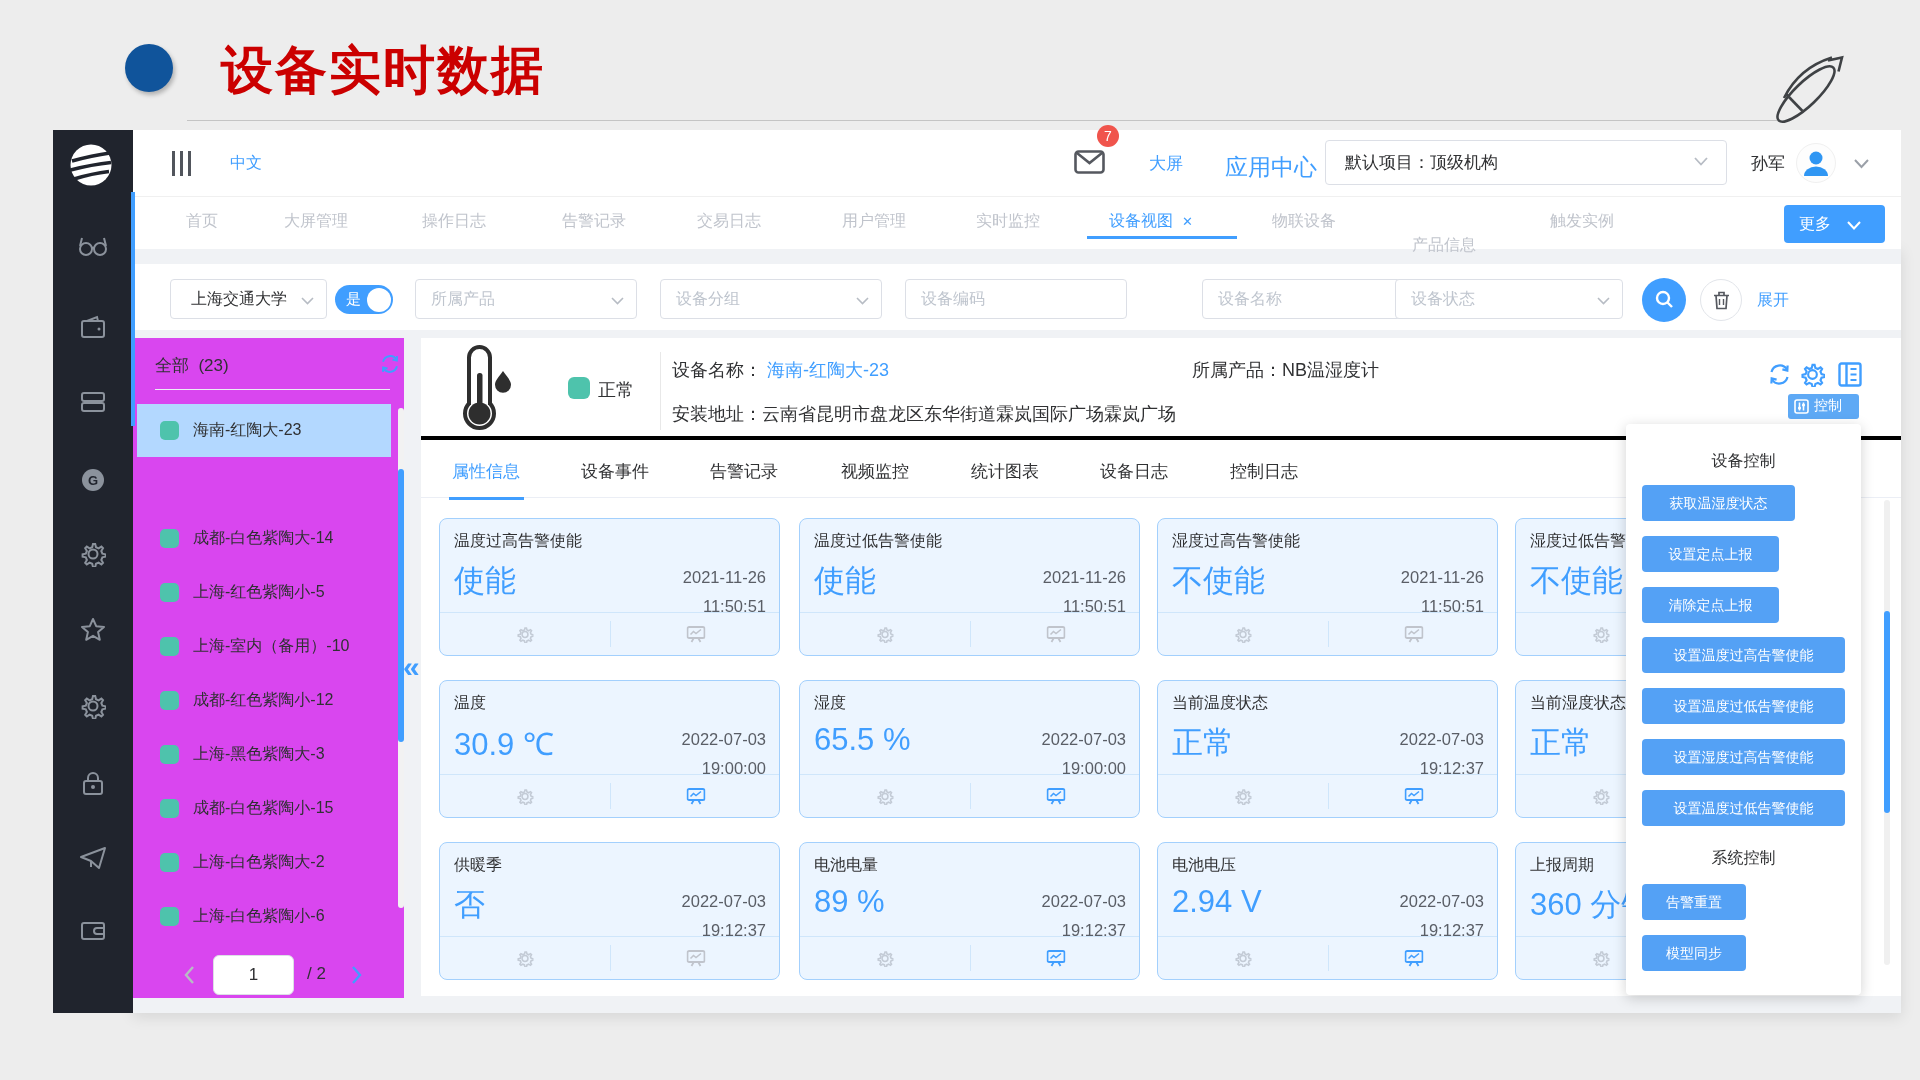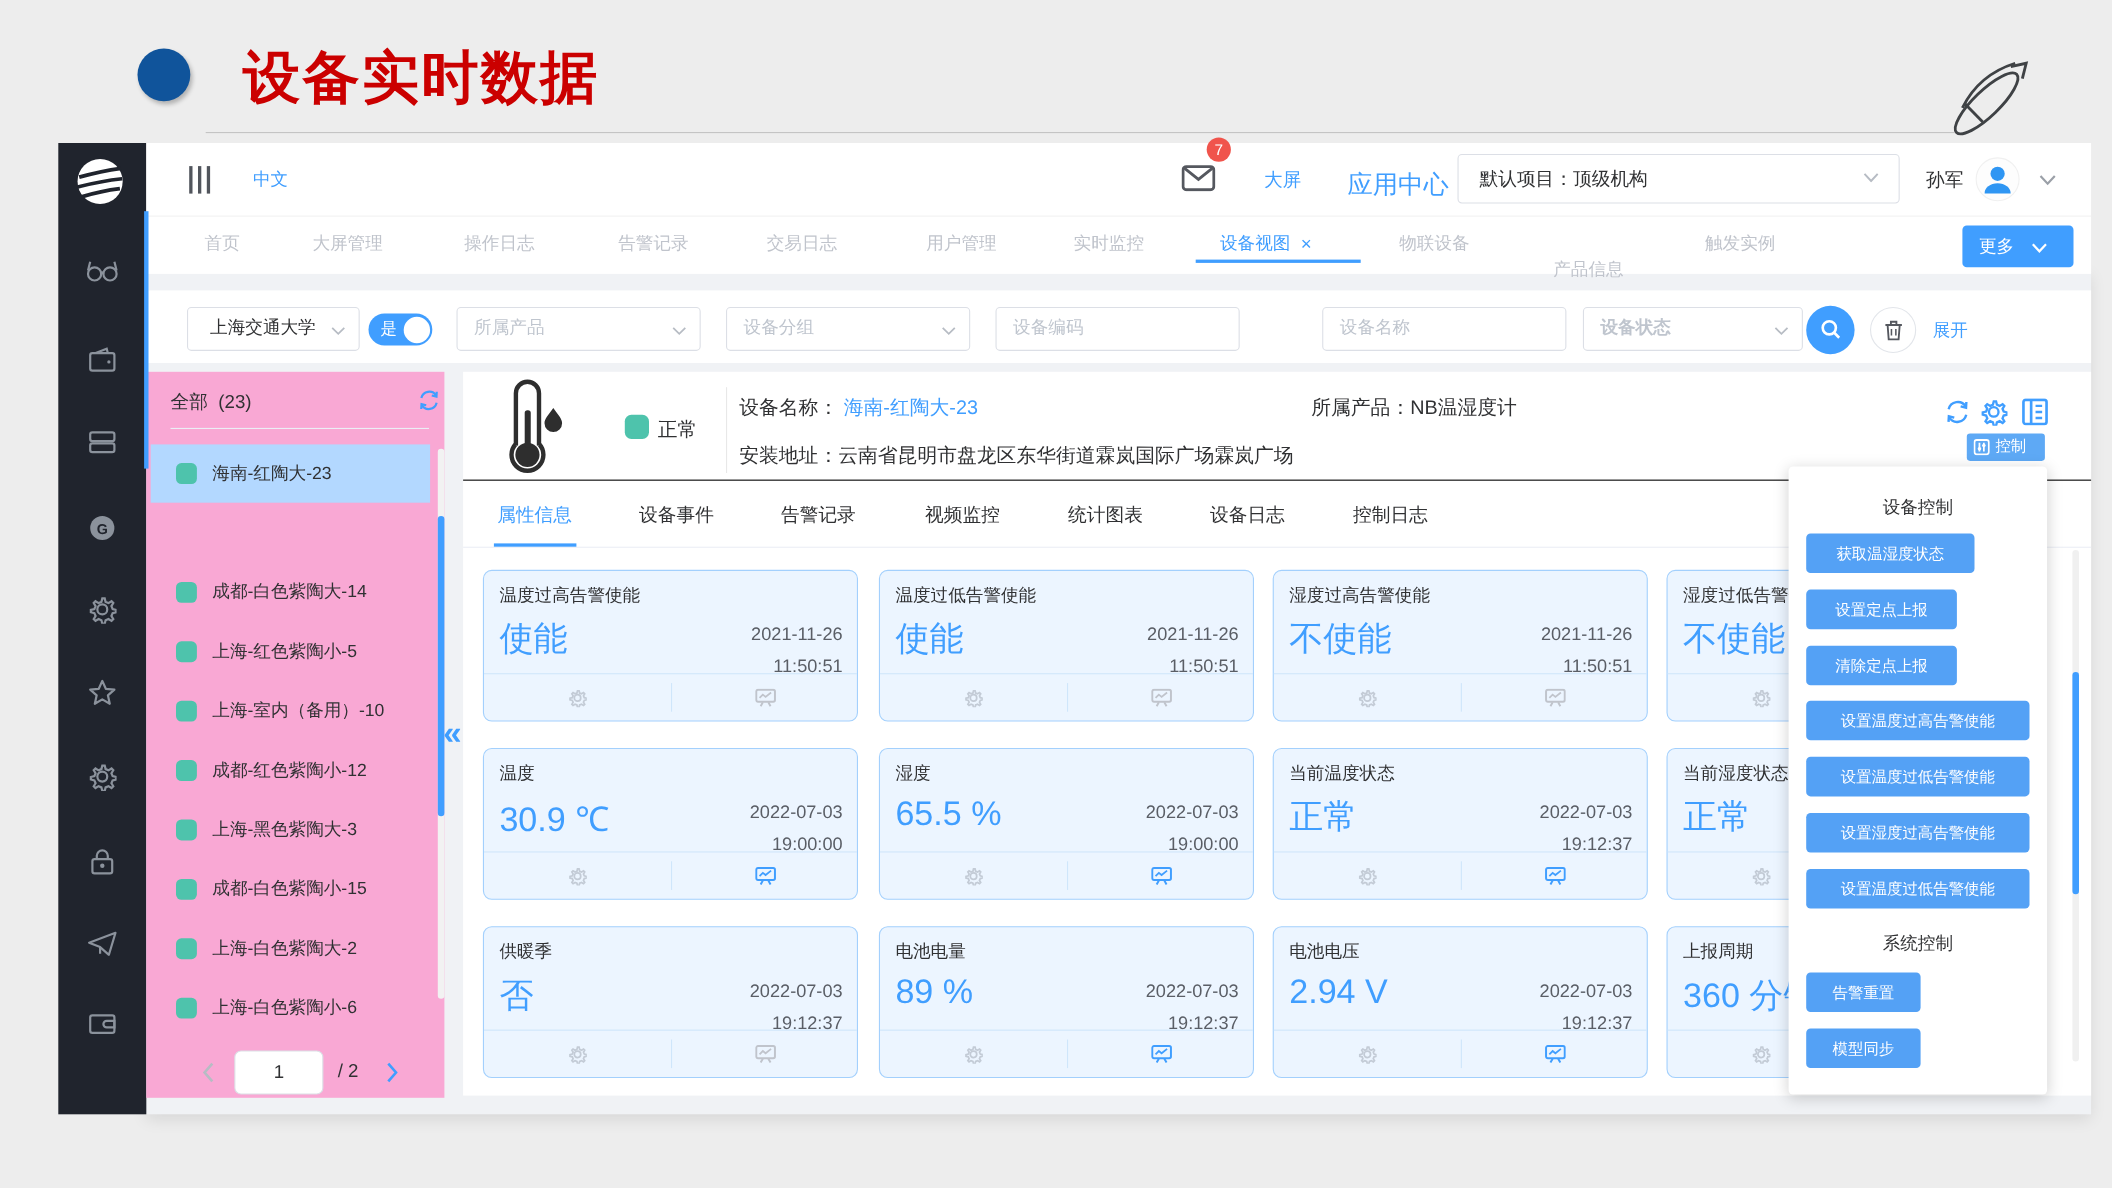--- a/index.html
+++ b/index.html
@@ -12,21 +12,21 @@
 
 .app-base { left:133px; top:247px; width:1768px; height:766px; background:#f0f2f5; }
 .sidebar { left:53px; top:130px; width:80px; height:883px; background:#20242d; }
 .side-blue { left:131px; top:192px; width:4px; height:234px; background:#409eff; z-index:6; }
 .topnav { left:133px; top:130px; width:1768px; height:67px; background:#fff; border-bottom:1px solid #f0f0f0; }
 .secondnav { left:133px; top:197px; width:1768px; height:52px; background:#fff; }
 .nav-item { position:absolute; top:14px; font-size:16px; color:#c0c4cc; white-space:nowrap; transform:translateX(-50%); }
 .filter-band { left:133px; top:264px; width:1768px; height:66px; background:#fff; }
 .sel { position:absolute; top:15px; height:40px; background:#fff; border:1px solid #dcdfe6; border-radius:4px; font-size:16px; line-height:38px; padding-left:15px; color:#bfc5ce; }
 .sel .chev { position:absolute; right:12px; top:0; color:#c0c4cc; }
-.left-panel { left:133px; top:338px; width:271px; height:660px; background:#f9a8d4; }
+.left-panel { left:133px; top:338px; width:271px; height:660px; background:#d946ef; }
 .main-panel { left:421px; top:338px; width:1480px; height:658px; background:#fff; }
 .dev-item { position:absolute; left:4px; width:254px; height:53px; }
 .dev-dot { position:absolute; left:23px; top:17px; width:19px; height:19px; border-radius:5px; background:#4ec3ac; }
 .dev-txt { position:absolute; left:56px; top:16px; font-size:16px; color:#303133; white-space:nowrap; }
 .tab { position:absolute; top:20px; font-size:17px; color:#303133; transform:translateX(-50%); white-space:nowrap; }
 .card { position:absolute; width:341px; height:138px; background:#ecf5ff; border:1px solid #a3d0fd; border-radius:8px; }
 .card .ct { position:absolute; left:14px; top:12px; font-size:16px; color:#303133; white-space:nowrap; }
 .card .cv { position:absolute; left:14px; top:41px; font-size:31px; color:#409eff; white-space:nowrap; }
 .card .cd { position:absolute; right:13px; top:44px; font-size:16.5px; color:#5a5e66; text-align:right; line-height:29px; }
 .card .cf { position:absolute; left:0; bottom:0; width:100%; height:43px; border-top:1px solid #cfe6fb; }
@@ -197,21 +197,21 @@
         <path d="M1 1 L6.5 6.5 L12 1" stroke="#b7bcc4" stroke-width="1.6" fill="none"></path>
       </svg>
   </div>
   <div class="sel" style="left:527px;width:222px;">设备分组
     <svg class="chev" style="top:17px;" width="13" height="8" viewBox="0 0 13 8">
         <path d="M1 1 L6.5 6.5 L12 1" stroke="#b7bcc4" stroke-width="1.6" fill="none"></path>
       </svg>
   </div>
   <div class="sel" style="left:772px;width:222px;">设备编码</div>
   <div class="sel" style="left:1069px;width:222px;">设备名称</div>
-  <div class="sel" style="left:1306px;width:200px;font-weight:bold;">设备状态
+  <div class="sel" style="left:1262px;width:228px;">设备状态
     <svg class="chev" style="top:17px;" width="13" height="8" viewBox="0 0 13 8">
         <path d="M1 1 L6.5 6.5 L12 1" stroke="#b7bcc4" stroke-width="1.6" fill="none"></path>
       </svg>
   </div>
   <div style="position:absolute;left:1509px;top:14px;width:44px;height:44px;border-radius:50%;background:#409eff;">
     <svg style="position:absolute;left:12px;top:11px;" width="21" height="21" viewBox="0 0 21 21">
         <circle cx="9" cy="9" r="6" stroke="#fff" stroke-width="2.4" fill="none"></circle>
         <path d="M13.5 13.5 L18 18" stroke="#fff" stroke-width="2.4"></path>
       </svg>
   </div>
@@ -316,21 +316,21 @@
   <div style="position:absolute;left:1367px;top:56px;width:71px;height:25px;background:#5ea9f5;border-radius:3px;color:#fff;">
     <svg style="position:absolute;left:6px;top:5px;" width="15" height="15" viewBox="0 0 15 15">
         <rect x="1" y="1" width="13" height="13" rx="2" stroke="#fff" stroke-width="1.6" fill="none"></rect>
         <path d="M5.5 3.5 v8 M9.5 3.5 v8" stroke="#fff" stroke-width="1.6"></path>
         <circle cx="5.5" cy="9" r="1.6" fill="#fff"></circle>
         <circle cx="9.5" cy="6" r="1.6" fill="#fff"></circle>
       </svg>
     <span style="position:absolute;left:26px;top:3px;font-size:14px;">控制</span>
   </div>
 </div>
-<div class="abs" id="tabs" style="left:421px;top:436px;width:1480px;height:62px;border-top:1px solid #000000;border-bottom:1px solid #ebeef5;">
+<div class="abs" id="tabs" style="left:421px;top:436px;width:1480px;height:62px;border-top:4px solid #000000;border-bottom:1px solid #ebeef5;">
 
   <div class="tab" style="left:65px;color:#409eff;">属性信息</div>
   <div class="tab" style="left:194px;">设备事件</div>
   <div class="tab" style="left:323px;">告警记录</div>
   <div class="tab" style="left:454px;">视频监控</div>
   <div class="tab" style="left:584px;">统计图表</div>
   <div class="tab" style="left:713px;">设备日志</div>
   <div class="tab" style="left:843px;">控制日志</div>
   <div style="position:absolute;left:28px;top:57px;width:75px;height:3px;background:#409eff;"></div>
 </div>

